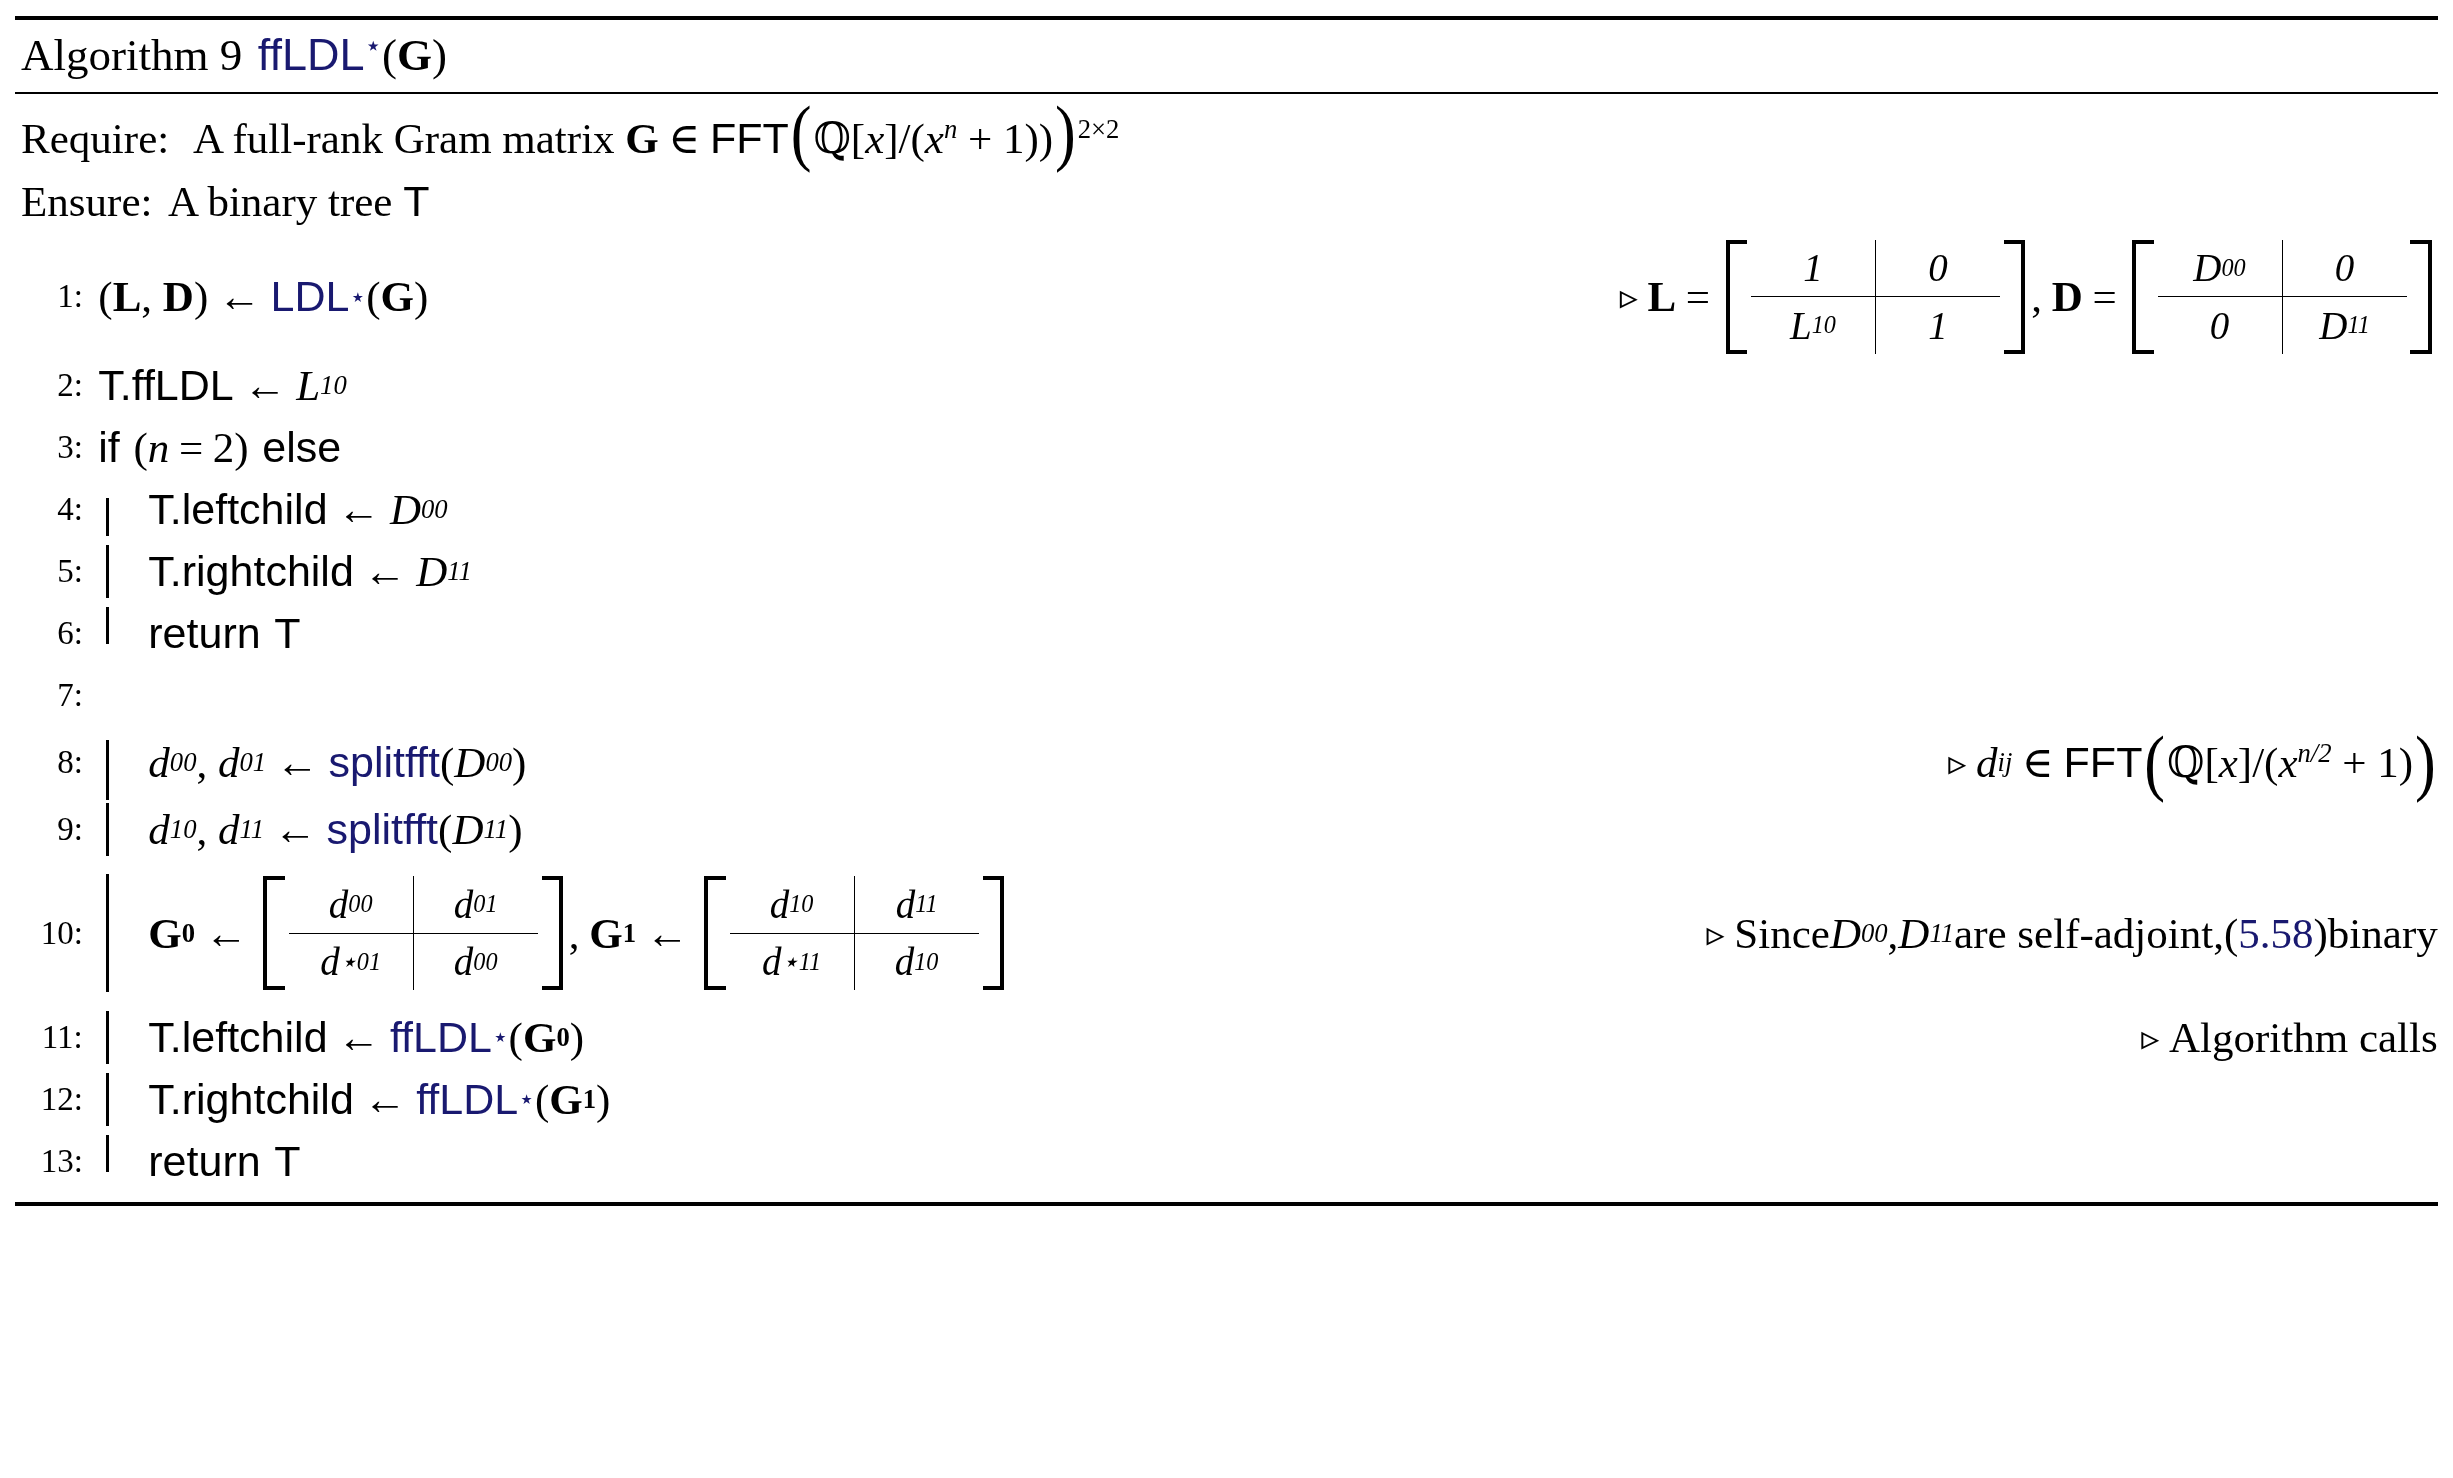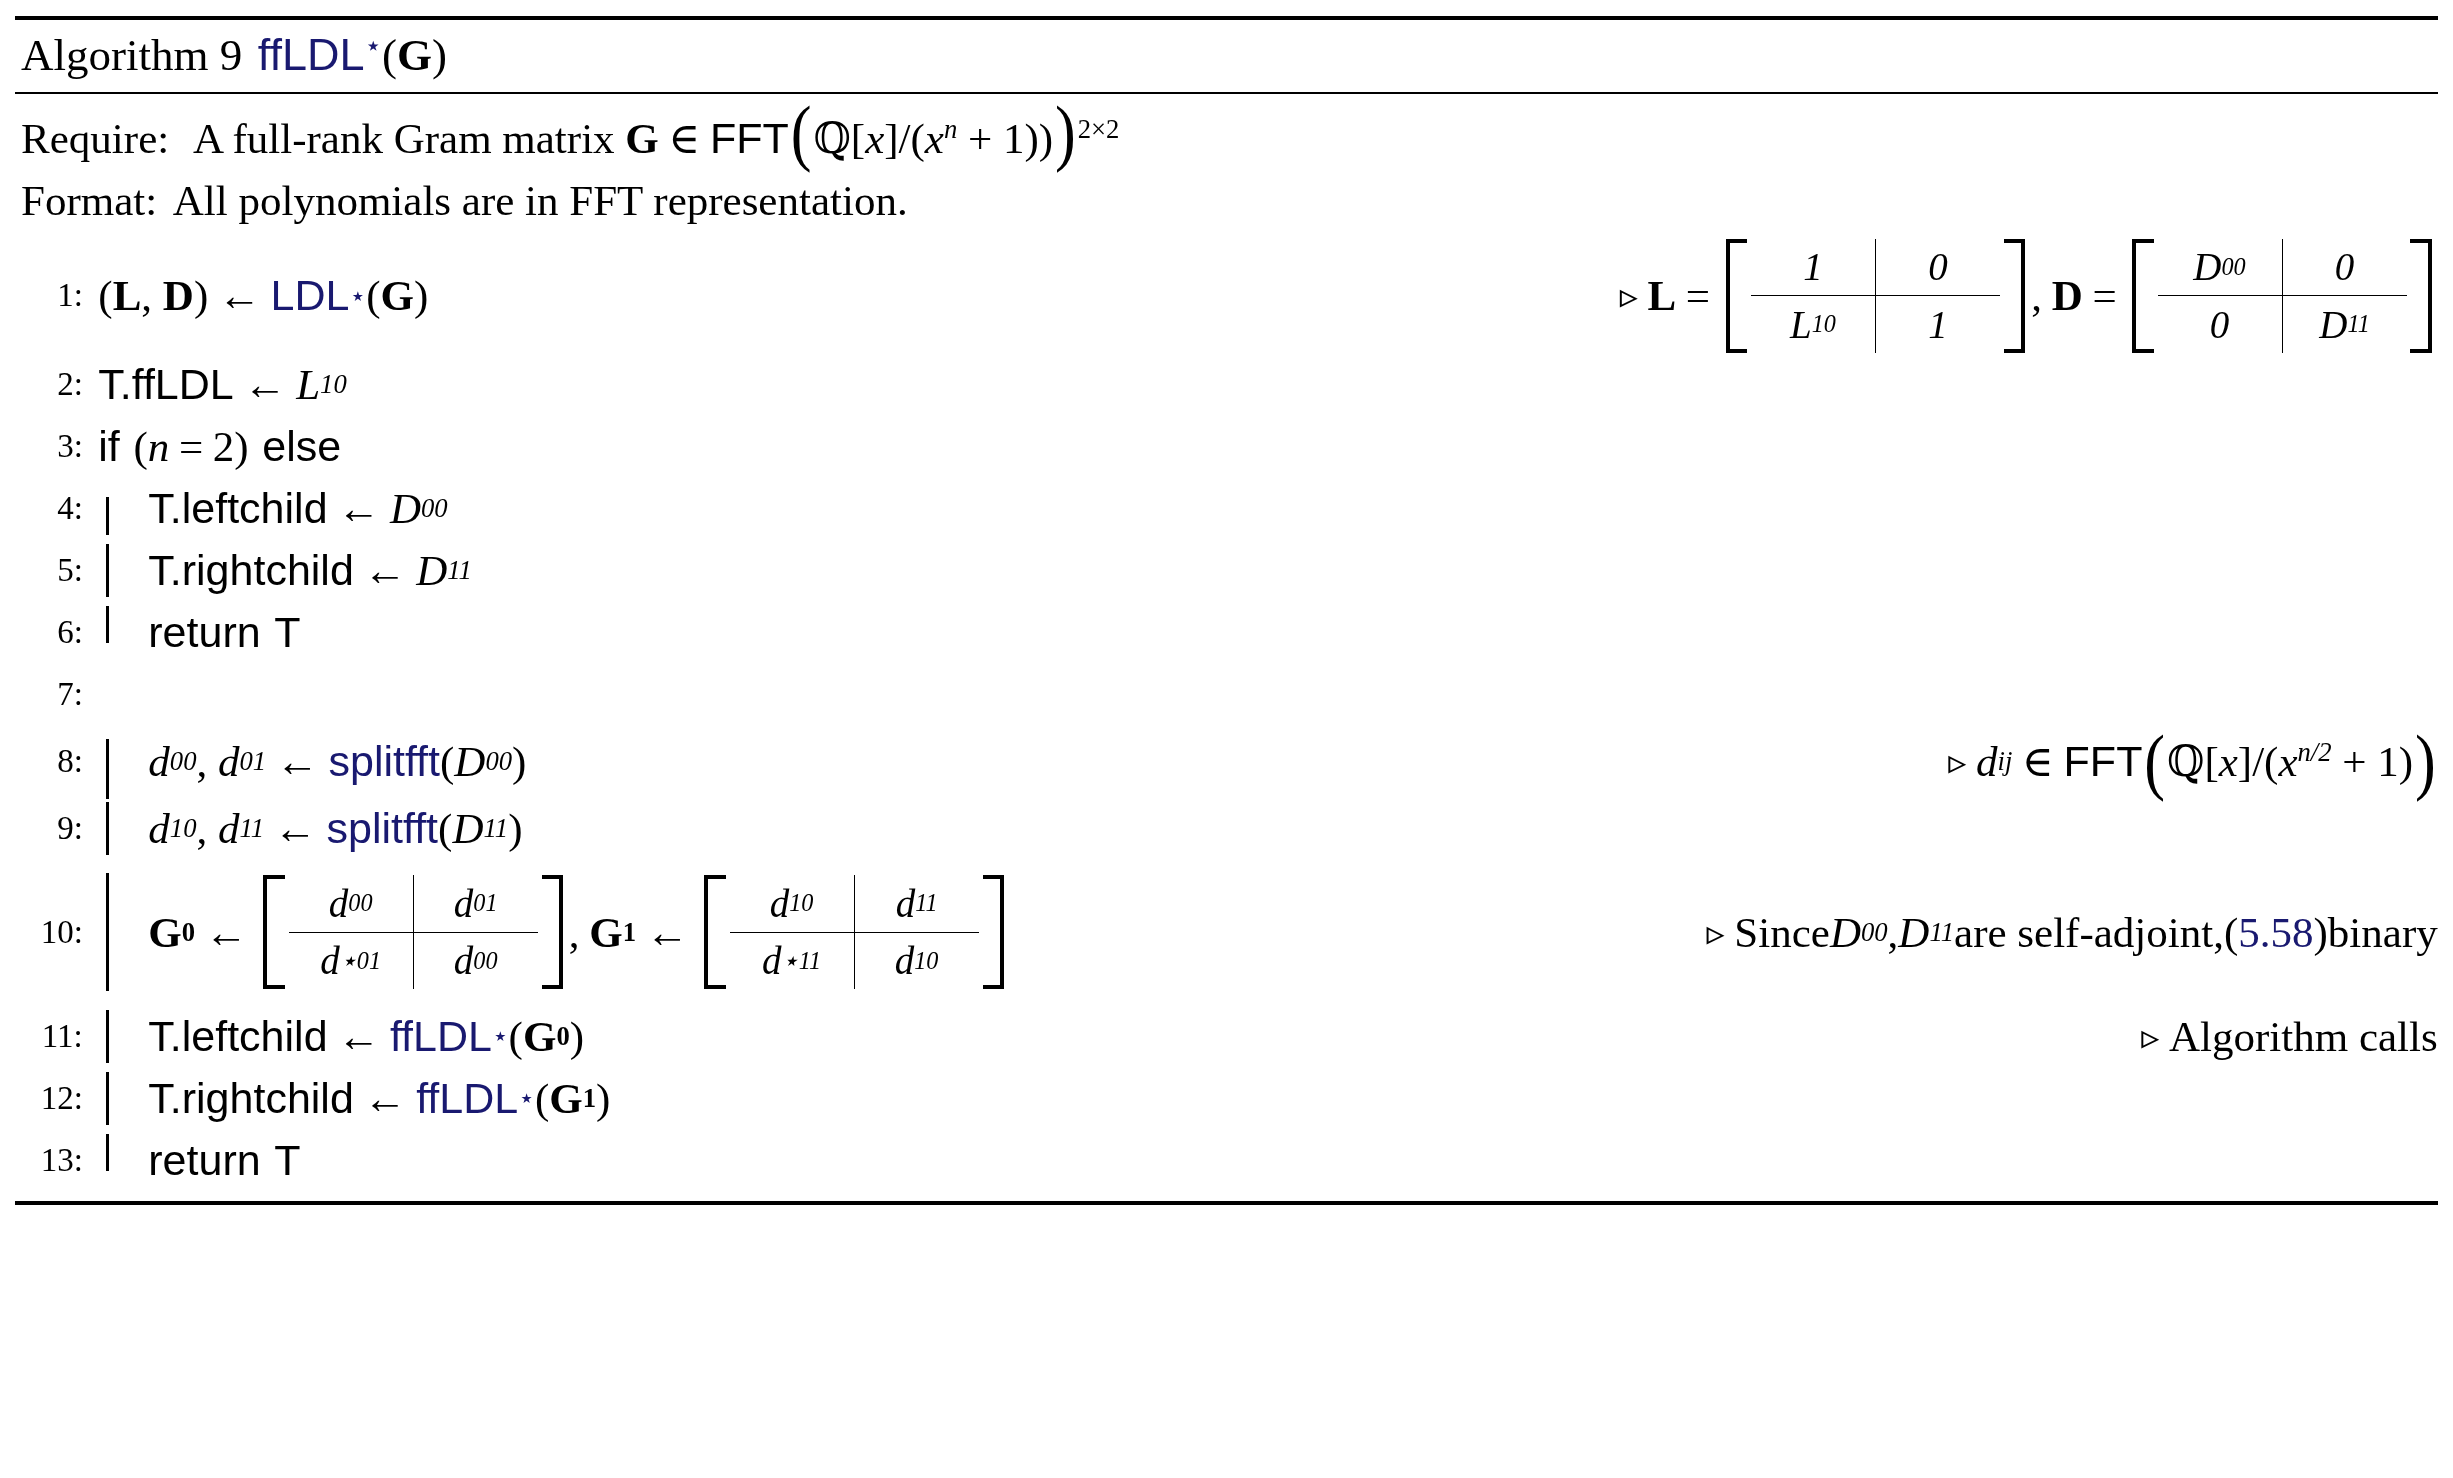--- a/index.html
+++ b/index.html
@@ -198,24 +198,24 @@
 
   <div class="rule-mid"></div>
 
   <div class="preamble">
 
     <div class="pre-line">
       <span class="txt">Require:</span><span class="pre-gap"></span>
       <span class="txt">A full-rank Gram matrix </span><span class="mb">G</span><span class="op">∈</span><span class="sf">FFT</span><span class="paren-big">(</span><span class="mr"><span class="mr">ℚ[</span><span class="mi">x</span><span class="mr">]/(</span><span class="mi">x</span><sup class="mi">n</sup><span class="mr"> + 1))</span></span><span class="paren-big">)</span><sup>2×2</sup>
     </div>
 
-
     <div class="pre-line">
-      <span class="txt">Format:</span><span class="pre-gap"></span><span class="txt">All polynomials are in FFT representation.</span>
-    </div>
+      <span class="txt">Ensure:</span><span class="pre-gap"></span><span class="txt">A binary tree&nbsp;<span class="sf">T</span></span>
+    </div>
+
 
   </div>
 
   <div class="body">
 
     <div class="line" style="min-height:115px;">
       <div class="lineno">1:</div>
       <div class="code">
         <span class="stmt">
           <span class="mr">(</span>

